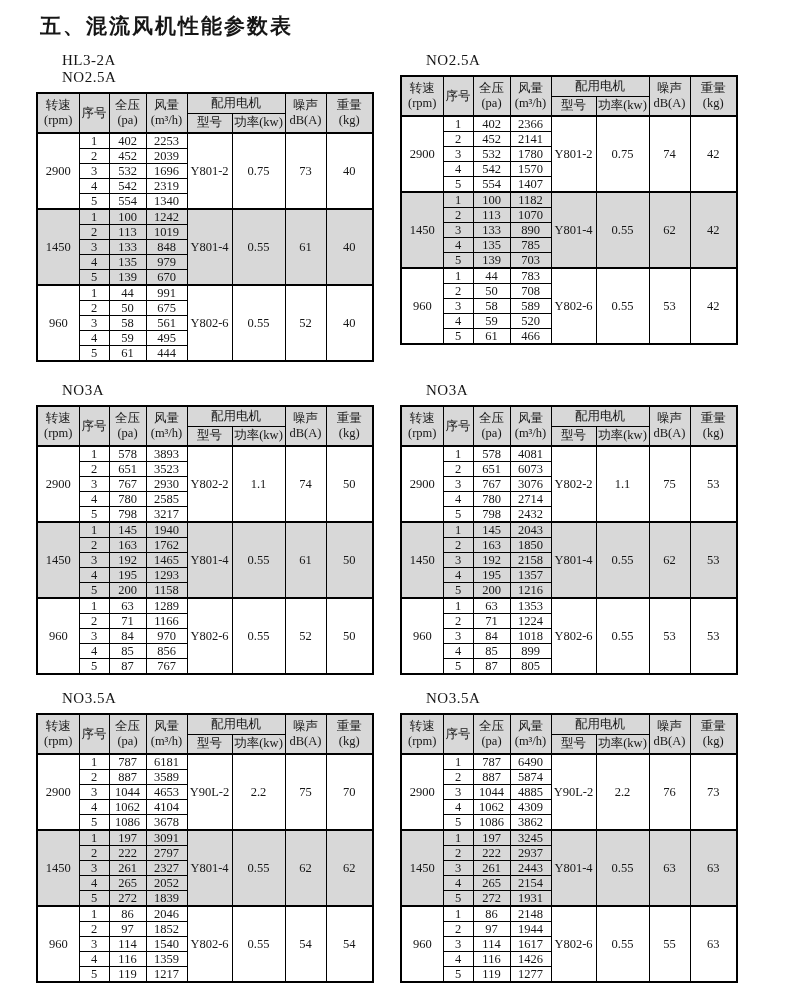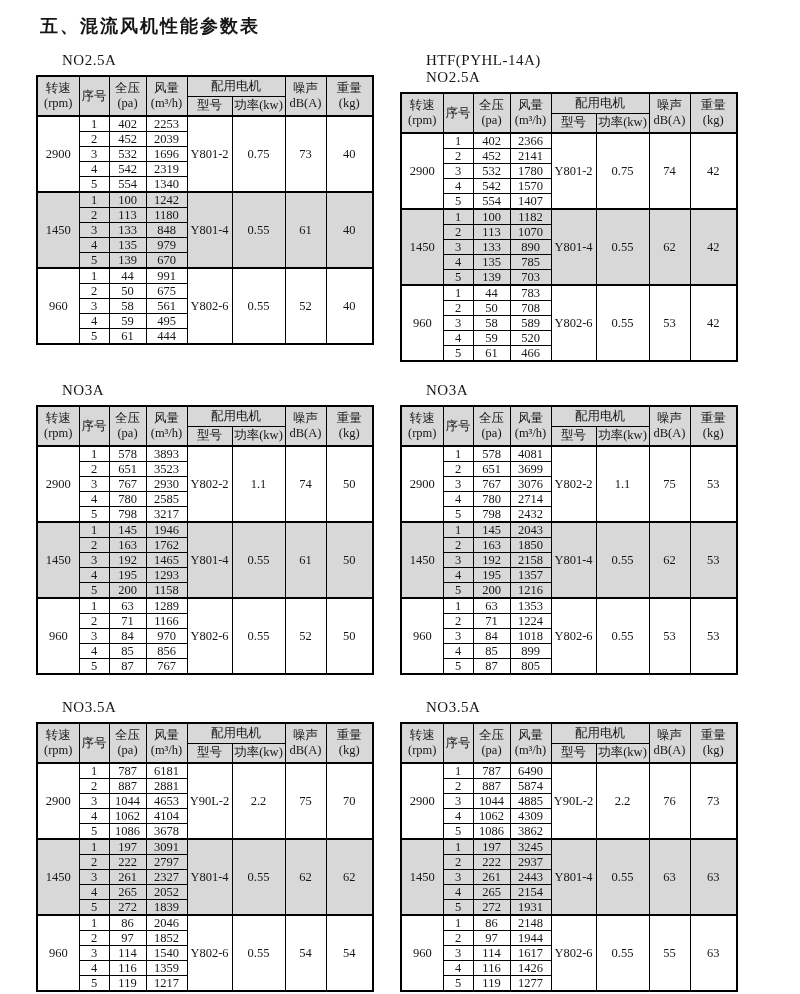--- a/index.html
+++ b/index.html
@@ -4,27 +4,27 @@
 <style>
   :root { --band:#d8d8d8; --ink:#161616; --line:#000; }
   * { box-sizing: border-box; }
   html,body { margin:0; padding:0; }
   body {
     width:800px; height:994px; background:#ffffff; color:var(--ink);
     font-family:"Liberation Serif","DejaVu Serif",serif;
     overflow:hidden;
   }
   .title {
-    margin:14px 16px 0 40px; font-size:18px; font-weight:bold;
+    margin:14px 16px 0 40px; font-size:21px; font-weight:bold;
     letter-spacing:2px; line-height:24px;
   }
   .row { display:flex; margin-left:36px; column-gap:28px; }
   .row.r1 { margin-top:14px; }
   .row.r2 { margin-top:20px; }
-  .row.r3 { margin-top:24px; }
+  .row.r3 { margin-top:15px; }
   .block { width:336px; }
   .block-label {
     margin-left:26px; font-size:15px; line-height:17px; letter-spacing:0.5px;
   }
   .block-label div { white-space:nowrap; }
   table.perf {
     border-collapse:collapse; table-layout:fixed; width:336px;
     border:2px solid var(--line); margin-top:6px;
   }
   table.perf th, table.perf td {
@@ -41,20 +41,21 @@
   table.perf tbody.shaded td { background:var(--band); }
 </style>
 </head>
 <body>
 
 <h1 class="title">五、混流风机性能参数表</h1>
 
 <div class="row r1">
   <section class="block">
     <div class="block-label">
+        <div>HL3-2A</div>
         <div>NO2.5A</div>
       </div>
     <div class="table-host">
         <table class="perf">
           <colgroup>
             <col style="width: 42px;">
             <col style="width: 30px;">
             <col style="width: 37px;">
             <col style="width: 41px;">
             <col style="width: 45px;">
@@ -133,21 +134,21 @@
               <td>100</td>
               <td>1242</td>
               <td rowspan="5">Y801-4</td>
               <td rowspan="5">0.55</td>
               <td rowspan="5">61</td>
               <td rowspan="5">40</td>
             </tr>
             <tr>
               <td>2</td>
               <td>113</td>
-              <td>1180</td>
+              <td>1019</td>
             </tr>
             <tr>
               <td>3</td>
               <td>133</td>
               <td>848</td>
             </tr>
             <tr>
               <td>4</td>
               <td>135</td>
               <td>979</td>
@@ -188,21 +189,20 @@
               <td>5</td>
               <td>61</td>
               <td>444</td>
             </tr>
           </tbody>
         </table>
       </div>
   </section>
   <section class="block">
     <div class="block-label">
-        <div>HTF(PYHL-14A)</div>
         <div>NO2.5A</div>
       </div>
     <div class="table-host">
         <table class="perf">
           <colgroup>
             <col style="width: 42px;">
             <col style="width: 30px;">
             <col style="width: 37px;">
             <col style="width: 41px;">
             <col style="width: 45px;">
@@ -422,21 +422,21 @@
               <td>5</td>
               <td>798</td>
               <td>3217</td>
             </tr>
           </tbody>
           <tbody class="shaded">
             <tr>
               <td rowspan="5">1450</td>
               <td>1</td>
               <td>145</td>
-              <td>1946</td>
+              <td>1940</td>
               <td rowspan="5">Y801-4</td>
               <td rowspan="5">0.55</td>
               <td rowspan="5">61</td>
               <td rowspan="5">50</td>
             </tr>
             <tr>
               <td>2</td>
               <td>163</td>
               <td>1762</td>
             </tr>
@@ -546,21 +546,21 @@
               <td>578</td>
               <td>4081</td>
               <td rowspan="5">Y802-2</td>
               <td rowspan="5">1.1</td>
               <td rowspan="5">75</td>
               <td rowspan="5">53</td>
             </tr>
             <tr>
               <td>2</td>
               <td>651</td>
-              <td>3699</td>
+              <td>6073</td>
             </tr>
             <tr>
               <td>3</td>
               <td>767</td>
               <td>3076</td>
             </tr>
             <tr>
               <td>4</td>
               <td>780</td>
               <td>2714</td>
@@ -696,21 +696,21 @@
               <td>787</td>
               <td>6181</td>
               <td rowspan="5">Y90L-2</td>
               <td rowspan="5">2.2</td>
               <td rowspan="5">75</td>
               <td rowspan="5">70</td>
             </tr>
             <tr>
               <td>2</td>
               <td>887</td>
-              <td>2881</td>
+              <td>3589</td>
             </tr>
             <tr>
               <td>3</td>
               <td>1044</td>
               <td>4653</td>
             </tr>
             <tr>
               <td>4</td>
               <td>1062</td>
               <td>4104</td>

